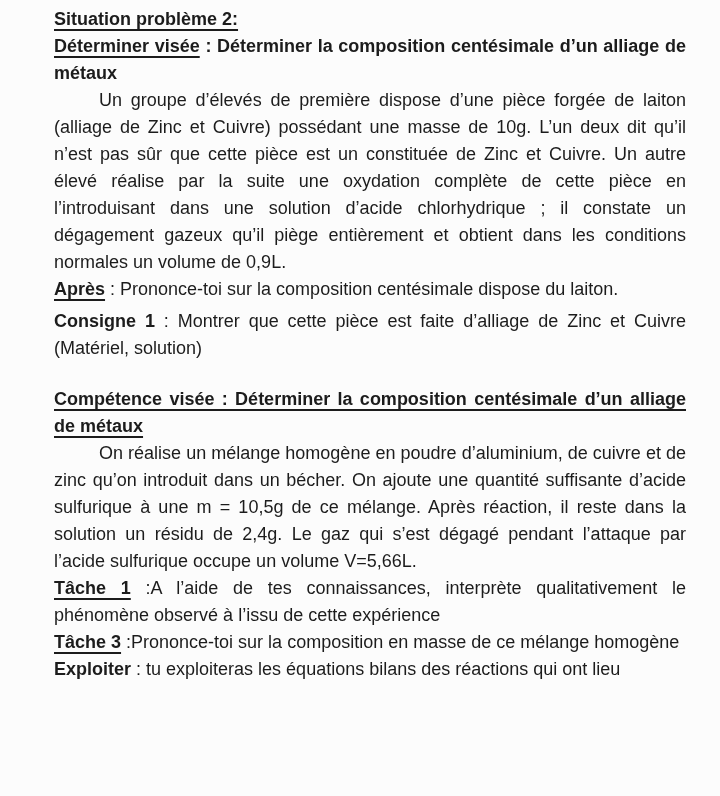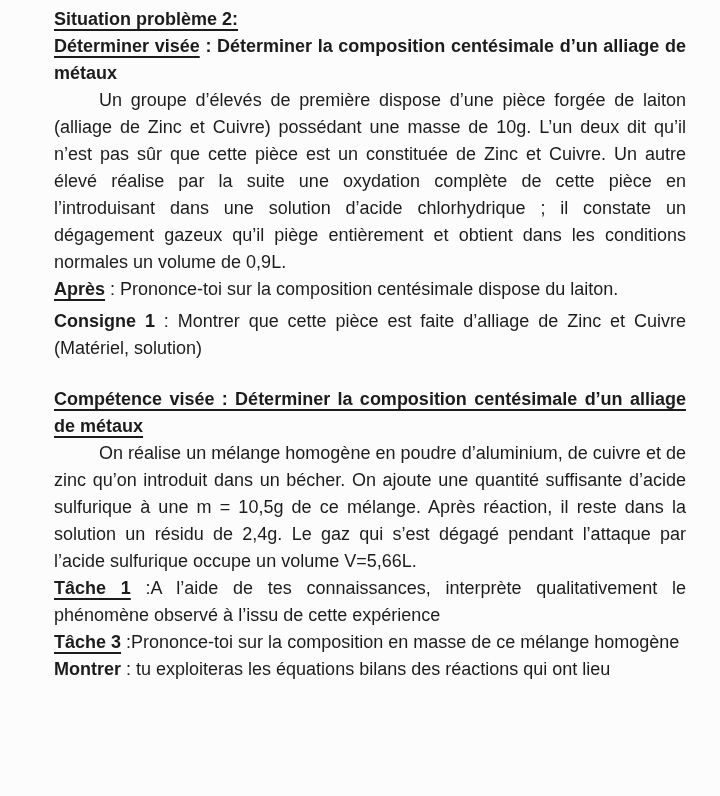--- a/index.html
+++ b/index.html
@@ -65,16 +65,16 @@
   <section class="section-gap">
 
     <p><span class="b u">Compétence visée : Déterminer la composition centésimale d’un alliage de métaux</span></p>
 
     <p class="indent">On réalise un mélange homogène en poudre d’aluminium, de cuivre et de zinc qu’on introduit dans un bécher. On ajoute une quantité suffisante d’acide sulfurique à une m = 10,5g de ce mélange. Après réaction, il reste dans la solution un résidu de 2,4g. Le gaz qui s’est dégagé pendant l’attaque par l’acide sulfurique occupe un volume V=5,66L.</p>
 
     <p><span class="b u">Tâche 1</span><span> :A l’aide de tes connaissances, interprète qualitativement le phénomène observé à l’issu de cette expérience</span></p>
 
     <p><span class="b u">Tâche 3</span><span> :Prononce-toi sur la composition en masse de ce mélange homogène</span></p>
 
-    <p><span class="b">Montrer</span><span> : tu exploiteras les équations bilans des réactions qui ont lieu</span></p>
+    <p><span class="b">Exploiter</span><span> : tu exploiteras les équations bilans des réactions qui ont lieu</span></p>
   </section>
 
 </div>
 
 </body></html>

